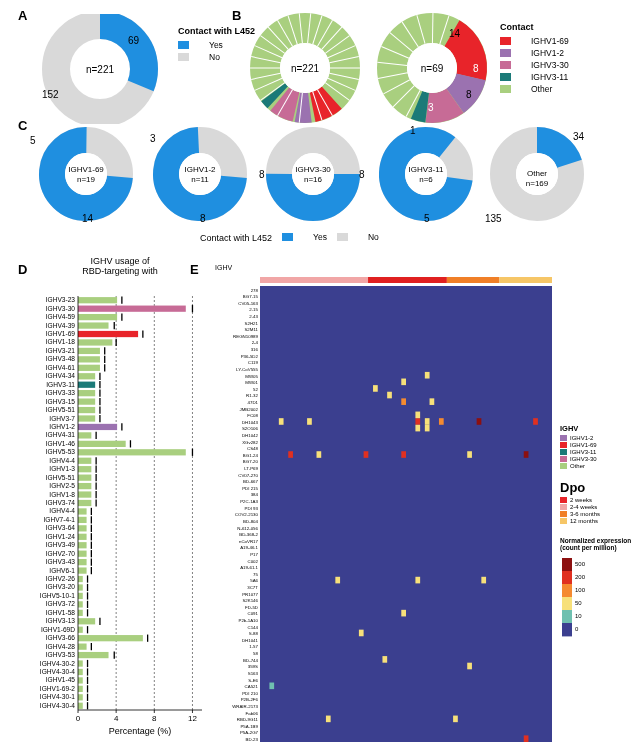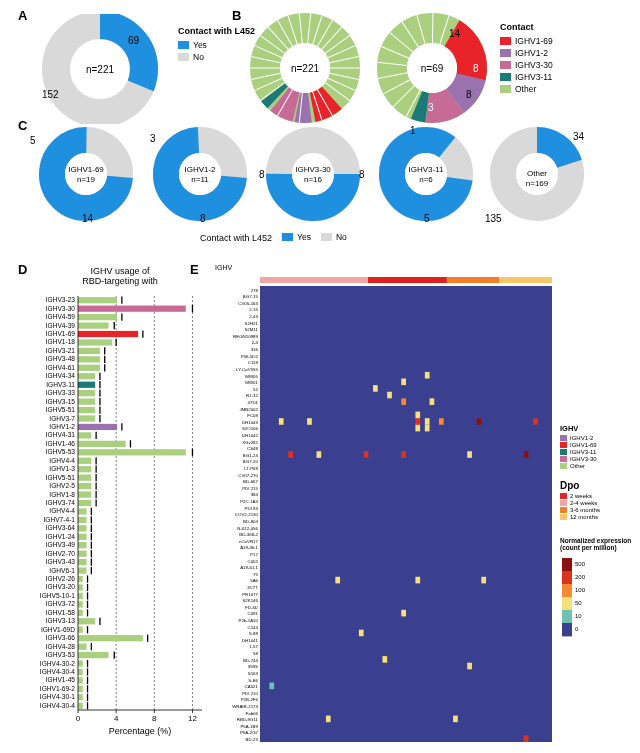--- a/index.html
+++ b/index.html
@@ -1,21 +1,21 @@
 <!DOCTYPE html>
 <html><head>
 <meta charset="utf-8">
 <style>
   html,body{margin:0;padding:0;}
   body{width:640px;height:753px;background:#ffffff;font-family:"Liberation Sans",sans-serif;color:#000;overflow:hidden;position:relative;}
   .panel-letter{font-weight:bold;font-size:13px;position:absolute;}
   .abs{position:absolute;}
   .tiny{font-size:7px;}
   .legend-title{font-size:9px;font-weight:bold;}
-  .legend-row{display:flex;align-items:center;gap:4px;margin-bottom:2px;}
+  .legend-row{display:flex;align-items:center;gap:20px;margin-bottom:2px;}
   .legend-sw{width:11px;height:8px;display:inline-block;}
   .legend-tx{font-size:8.5px;}
   svg{display:block;}
   text{font-family:"Liberation Sans",sans-serif;}
 </style>
 </head>
 <body>
 
 <div class="panel-letter abs" style="left:18px;top:8px;">A</div>
 <svg class="abs" width="170" height="110" style="left:28px;top:14px;" viewBox="0 0 170 110">
@@ -204,21 +204,21 @@
       <span class="legend-sw" style="background:#1f8fe0"></span>
       <span class="legend-tx">Yes</span>
     </span>
   <span class="legend-row">
       <span class="legend-sw" style="background:#d9d9d9"></span>
       <span class="legend-tx">No</span>
     </span>
 </div>
 
 <div class="panel-letter abs" style="left:18px;top:262px;">D</div>
-<div class="abs" style="left:45px;top:266px;width:150px;text-align:center;font-size:9px;">
+<div class="abs" style="left:45px;top:256px;width:150px;text-align:center;font-size:9px;">
   <div>IGHV usage of</div>
   <div>RBD-targeting with</div>
 </div>
 <svg class="abs" id="panelD-svg" width="200" height="450" style="left:10px;top:292px;" viewBox="0 0 200 450">
     <line x1="106.15384615384616" x2="106.15384615384616" y1="4" y2="418" stroke="#000" stroke-width="0.5" stroke-dasharray="2,2"></line>
     <line x1="144.30769230769232" x2="144.30769230769232" y1="4" y2="418" stroke="#000" stroke-width="0.5" stroke-dasharray="2,2"></line>
     <line x1="182.46153846153845" x2="182.46153846153845" y1="4" y2="418" stroke="#000" stroke-width="0.5" stroke-dasharray="2,2"></line>
     <rect x="68" y="5.1" width="39.107692307692304" height="6.248979591836734" fill="#a9cf7f"></rect>
     <line x1="111.87692307692308" x2="111.87692307692308" y1="4.6" y2="11.848979591836734" stroke="#000" stroke-width="1.3"></line>
     <text x="65" y="10.224489795918366" text-anchor="end" font-size="6.6">IGHV3-23</text>
@@ -510,21 +510,21 @@
       <span class="legend-sw" style="width:7px;height:6px;background:#c76b96"></span>
       <span style="font-size:6px">IGHV3-30</span>
     </div>
   <div class="legend-row" style="gap:3px;margin-bottom:1px">
       <span class="legend-sw" style="width:7px;height:6px;background:#a9cf7f"></span>
       <span style="font-size:6px">Other</span>
     </div>
 </div>
 
 <div class="abs" style="left:560px;top:480px;">
-  <div style="font-size:10px;font-weight:bold">Dpo</div>
+  <div style="font-size:13px;font-weight:bold">Dpo</div>
   <div style="height:2px"></div>
   <div class="legend-row" style="gap:3px;margin-bottom:1px">
       <span class="legend-sw" style="width:7px;height:6px;background:#e8242a"></span>
       <span style="font-size:6px">2 weeks</span>
     </div>
   <div class="legend-row" style="gap:3px;margin-bottom:1px">
       <span class="legend-sw" style="width:7px;height:6px;background:#f1a6a6"></span>
       <span style="font-size:6px">2-4 weeks</span>
     </div>
   <div class="legend-row" style="gap:3px;margin-bottom:1px">

